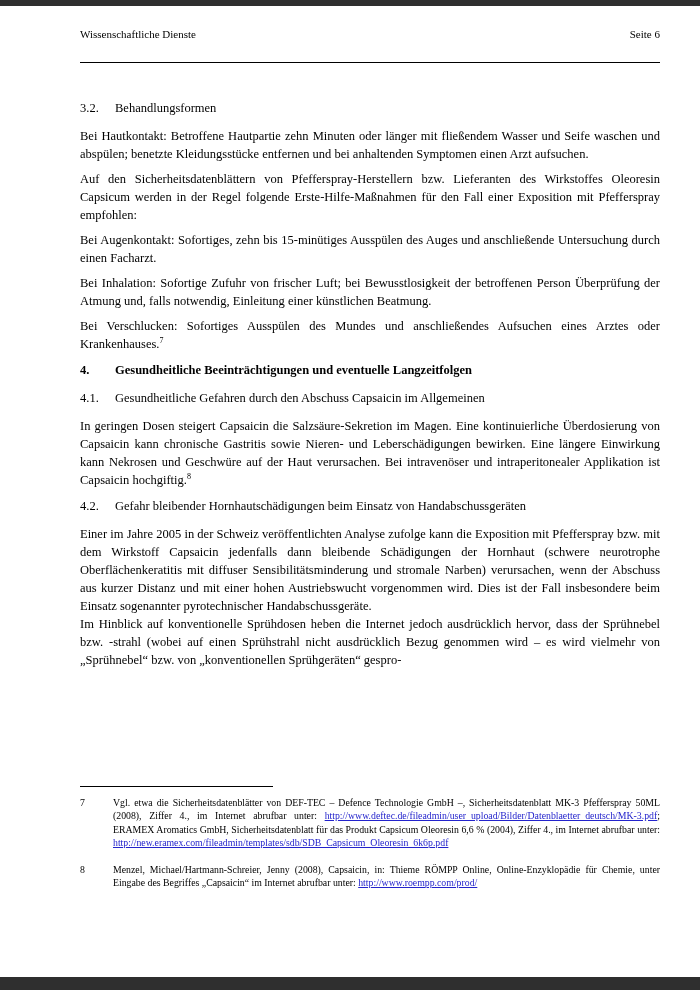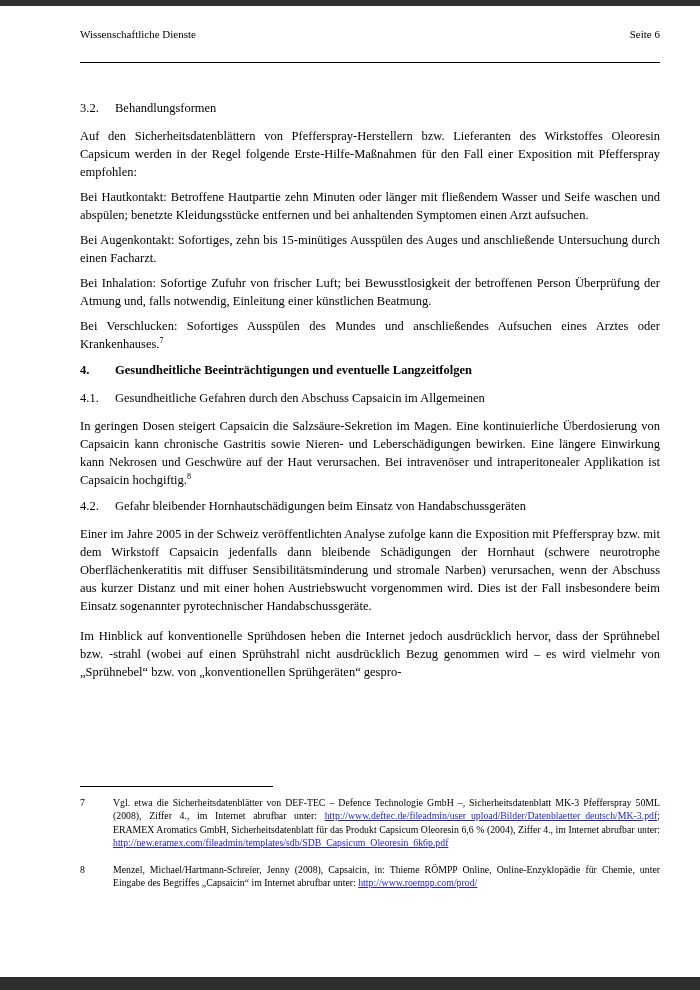--- a/index.html
+++ b/index.html
@@ -27,21 +27,21 @@
   .h-right { text-align: center; }
   .header-rule { border-top: 1px solid #000; margin-top: 20px; }
 
   main {
     margin-top: 36px;
     font-size: 12.5px;
     line-height: 18px;
     text-align: justify;
   }
   main p { margin: 0 0 7px 0; }
-  main p.joined { margin-bottom: 12px; }
+  main p.joined { margin-bottom: 0; }
 
   .heading { margin: 8px 0 10px 0; text-align: left; }
   .heading.first { margin-top: 0; }
   .heading.bold { font-weight: bold; }
   .h-num { display: inline-block; width: 35px; }
 
   sup.fn-ref { font-size: 8px; line-height: 0; }
 
   .footnotes {
     position: absolute;
@@ -68,23 +68,23 @@
     </div>
     <div class="h-right">Seite 6</div>
   </header>
 
   <div class="header-rule"></div>
 
   <main>
 
     <div class="heading first"><span class="h-num">3.2.</span><span>Behandlungsformen</span></div>
 
+    <p>Bei Hautkontakt: Betroffene Hautpartie zehn Minuten oder länger mit fließendem Wasser und Seife waschen und abspülen; benetzte Kleidungsstücke entfernen und bei anhaltenden Symptomen einen Arzt aufsuchen.</p>
+
     <p>Auf den Sicherheitsdatenblättern von Pfefferspray-Herstellern bzw. Lieferanten des Wirkstoffes Oleoresin Capsicum werden in der Regel folgende Erste-Hilfe-Maßnahmen für den Fall einer Exposition mit Pfefferspray empfohlen:</p>
-
-    <p>Bei Hautkontakt: Betroffene Hautpartie zehn Minuten oder länger mit fließendem Wasser und Seife waschen und abspülen; benetzte Kleidungsstücke entfernen und bei anhaltenden Symptomen einen Arzt aufsuchen.</p>
 
     <p>Bei Augenkontakt: Sofortiges, zehn bis 15-minütiges Ausspülen des Auges und anschließende Untersuchung durch einen Facharzt.</p>
 
     <p>Bei Inhalation: Sofortige Zufuhr von frischer Luft; bei Bewusstlosigkeit der betroffenen Person Überprüfung der Atmung und, falls notwendig, Einleitung einer künstlichen Beatmung.</p>
 
     <p><span>Bei Verschlucken: Sofortiges Ausspülen des Mundes und anschließendes Aufsuchen eines Arztes oder Krankenhauses.</span><sup class="fn-ref">7</sup></p>
 
     <div class="heading bold"><span class="h-num">4.</span><span>Gesundheitliche Beeinträchtigungen und eventuelle Langzeitfolgen</span></div>
 
     <div class="heading"><span class="h-num">4.1.</span><span>Gesundheitliche Gefahren durch den Abschuss Capsaicin im Allgemeinen</span></div>

